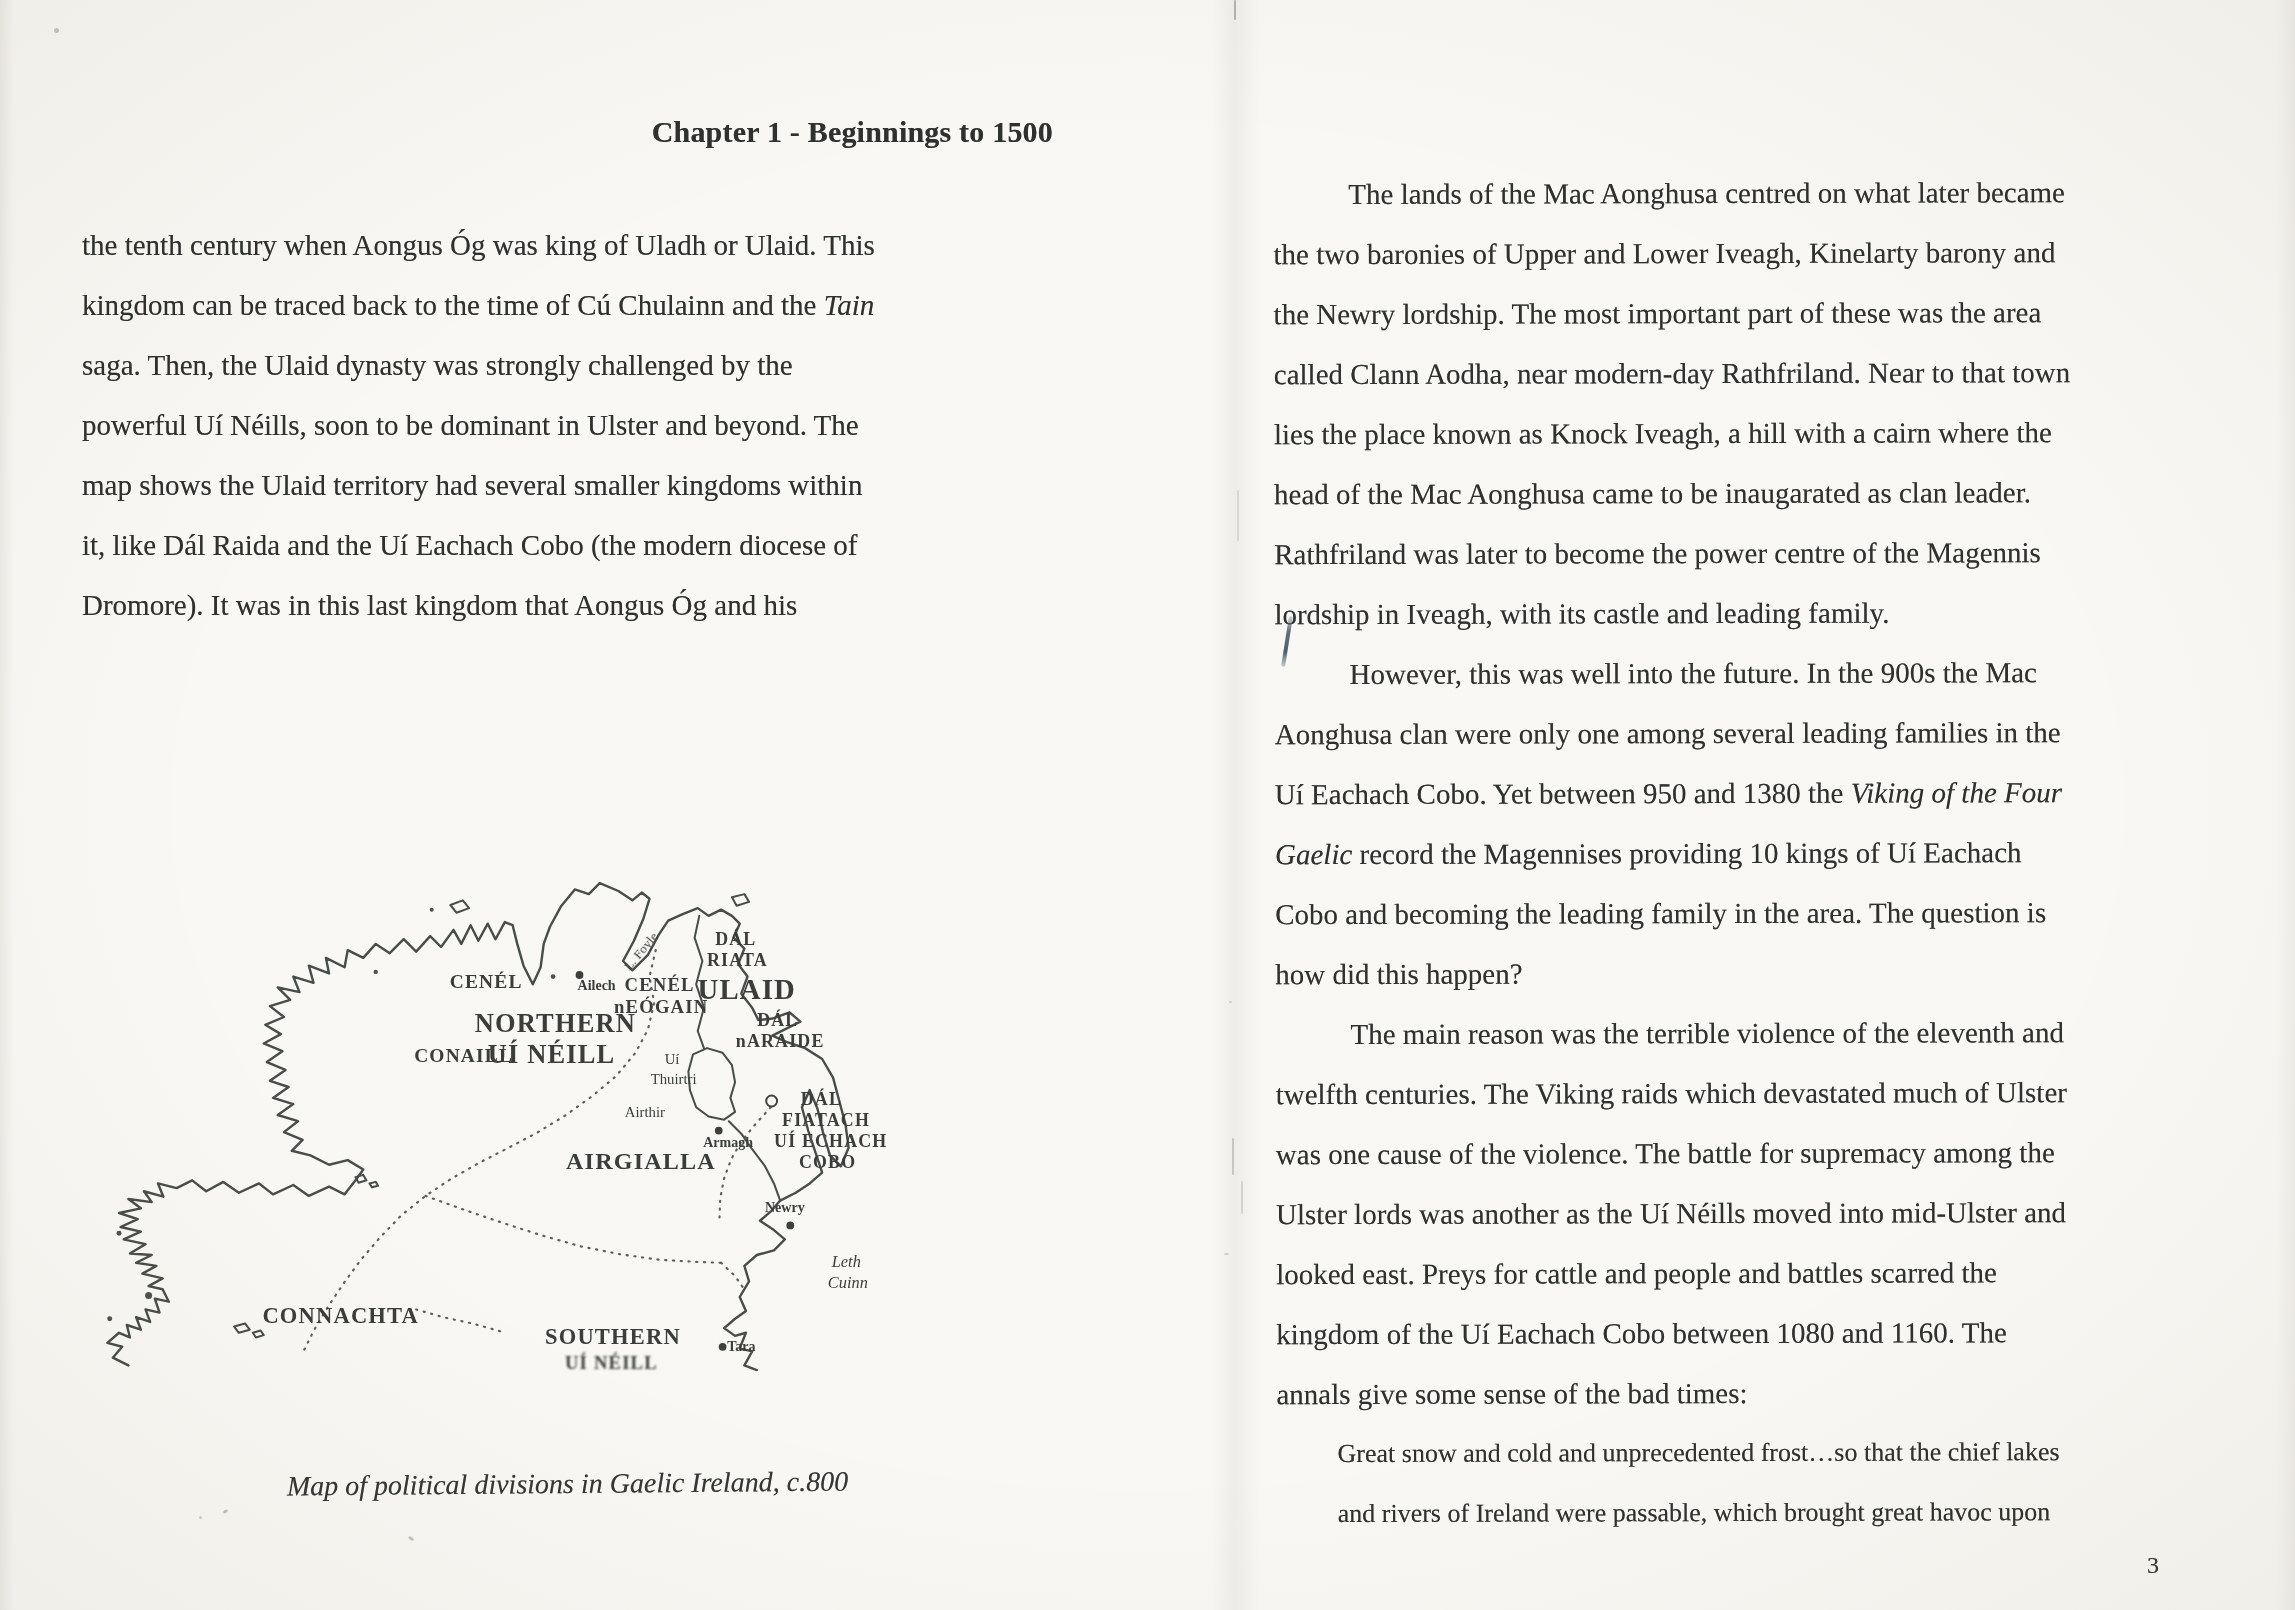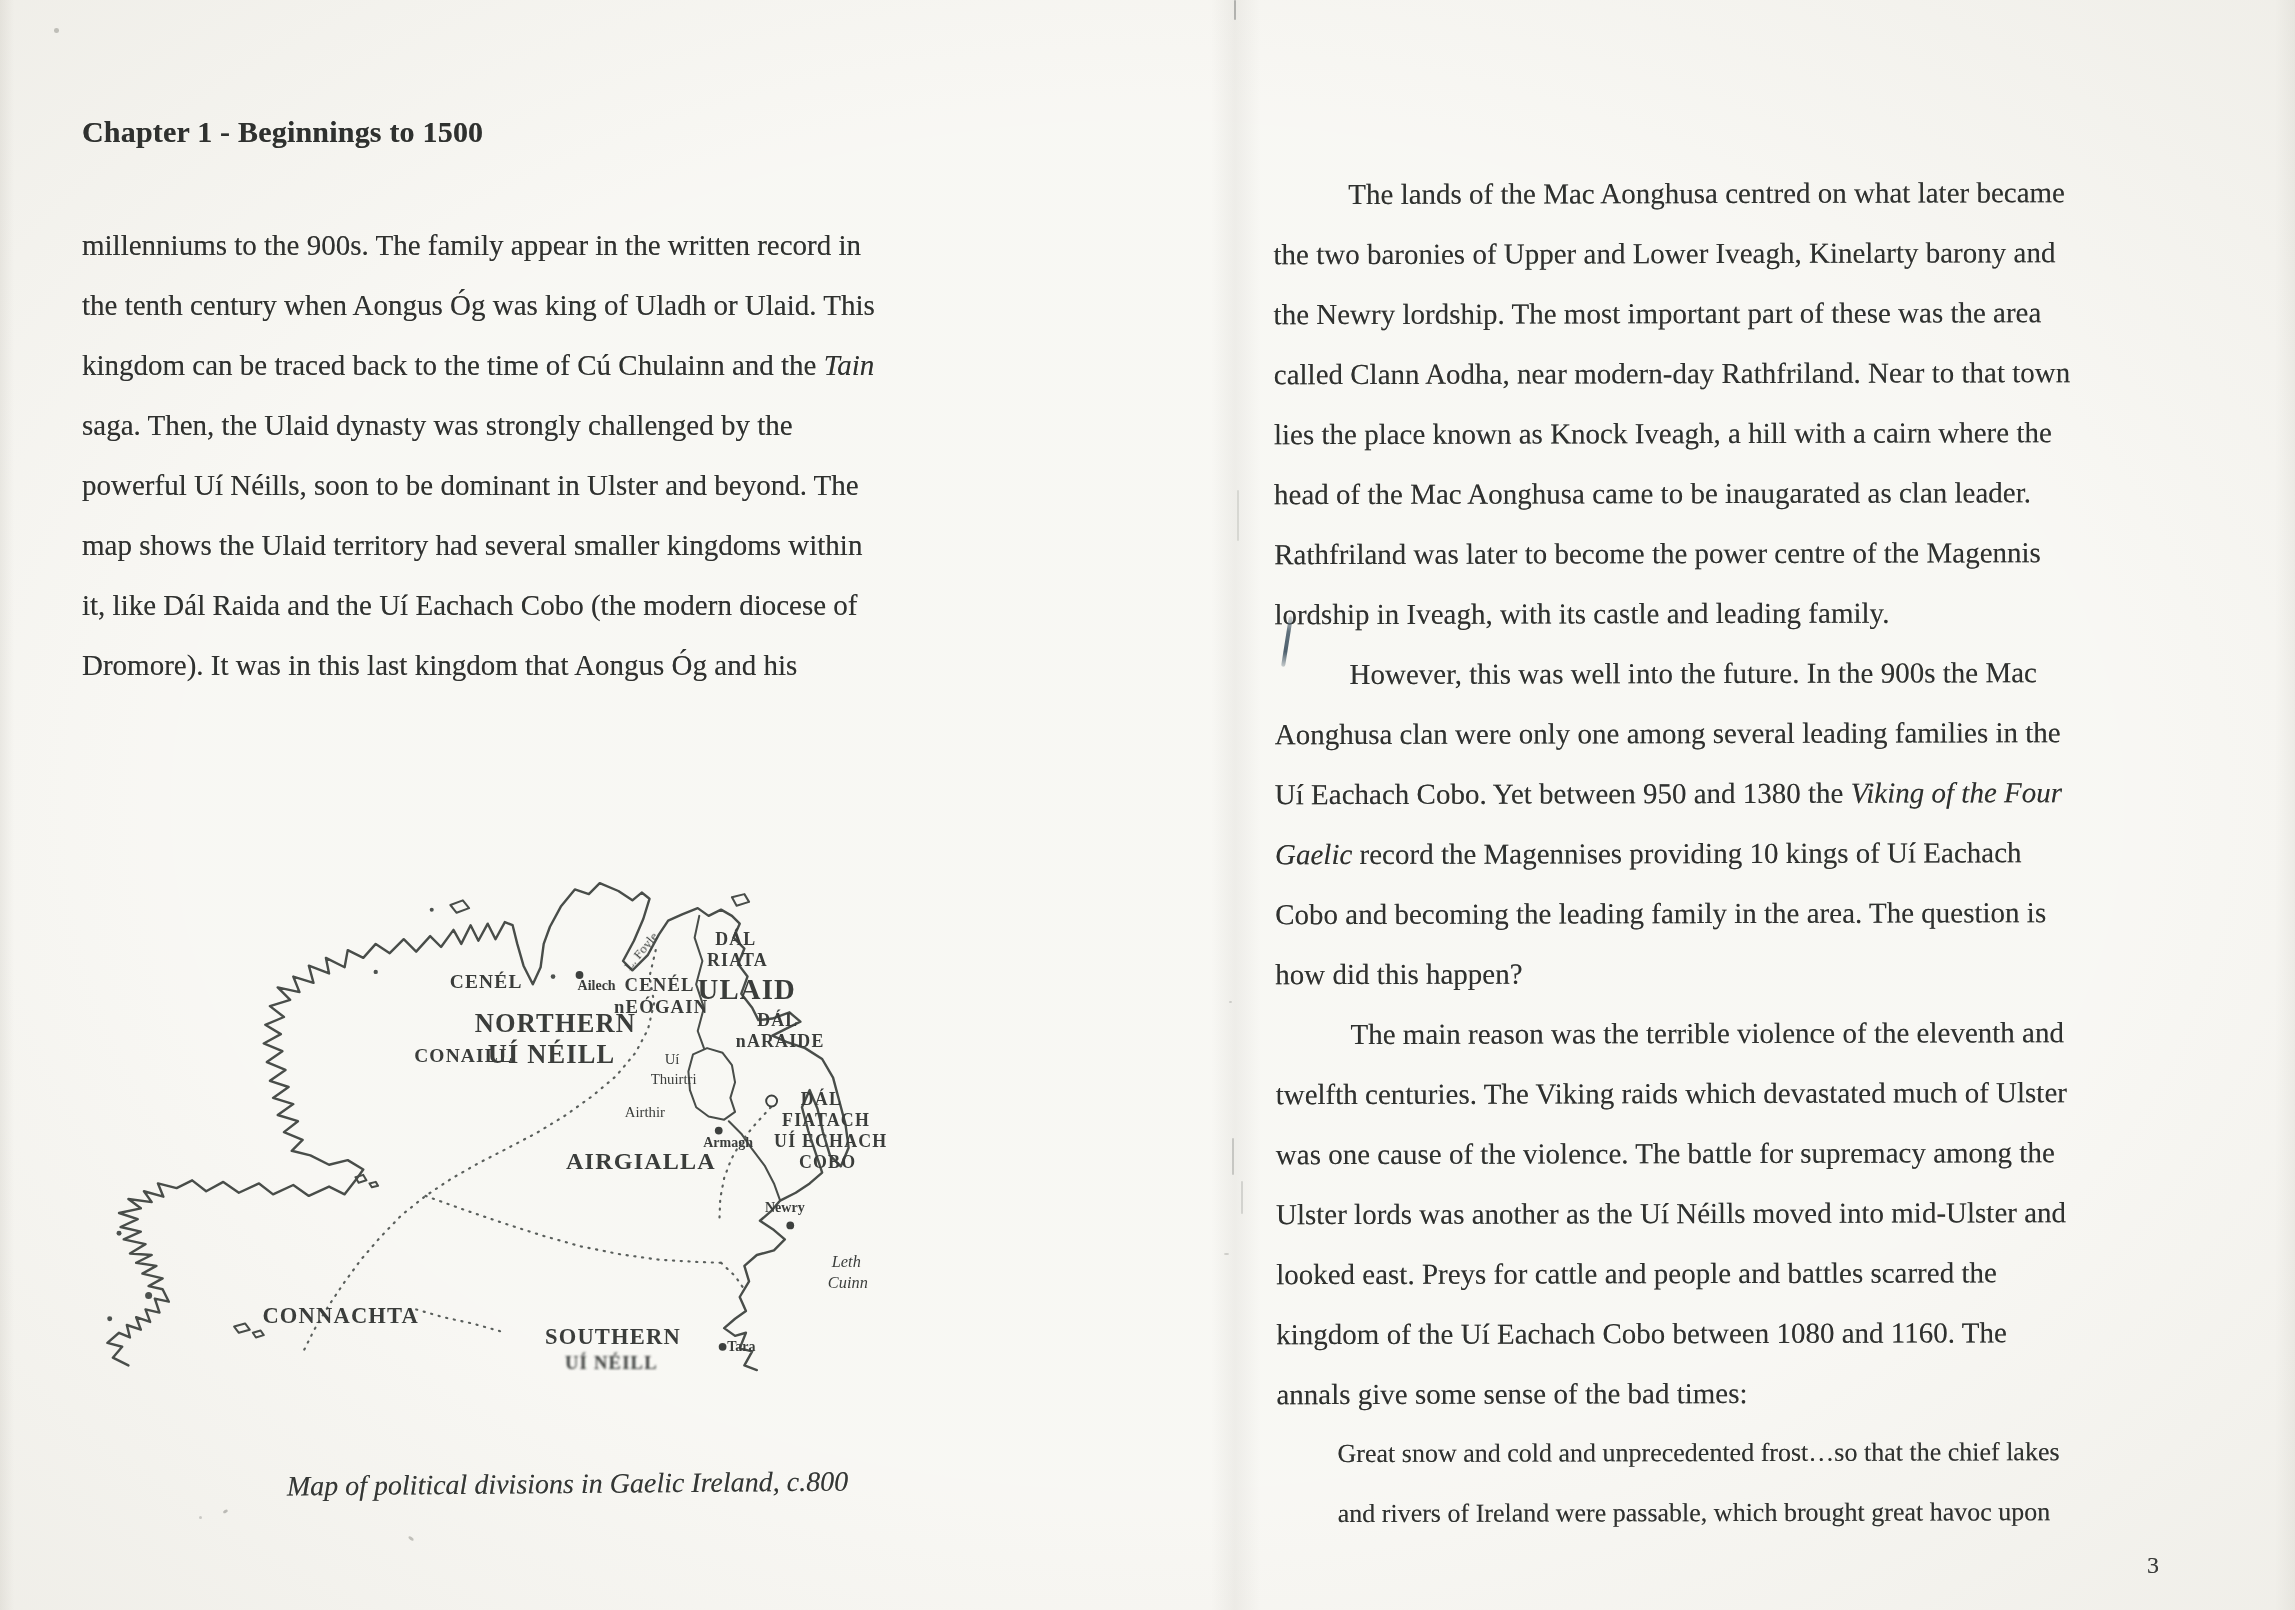--- a/index.html
+++ b/index.html
@@ -20,21 +20,21 @@
     position:absolute;top:0;left:1211px;width:50px;height:1611px;pointer-events:none;
     background:linear-gradient(90deg, rgba(0,0,0,0) 0%, rgba(110,104,92,.075) 48%, rgba(0,0,0,0) 100%);
   }
   .tick{position:absolute;background:#6b6d6a;border-radius:1.6px;}
   .page{position:absolute;top:0;height:1611px;}
   .page.left{left:0;width:1211px;}
   .page.right{left:1149px;width:1085px;}
 
   .heading{
     position:absolute;top:115px;left:82px;width:971px;margin:0;
-    text-align:left;font-size:30px;font-weight:bold;
+    text-align:right;font-size:30px;font-weight:bold;
     letter-spacing:0.2px;
     text-shadow:0 0 0.5px rgba(45,47,45,.55);
   }
   .bodyblock{position:absolute;}
   #left-para{top:215px;left:82px;width:982px;}
   .line{
     height:60px;line-height:60px;font-size:29px;white-space:pre;
     text-shadow:0 0 0.5px rgba(45,47,45,.5);
   }
   .line.indent{padding-left:75px;}
@@ -65,21 +65,20 @@
 </style>
 </head>
 <body>
 
 <div class="paper-shade"></div>
 
 <div class="page left">
   <h1 class="heading">Chapter 1 - Beginnings to 1500</h1>
 
   <div class="bodyblock" id="left-para">
-      <div class="line"><span>millenniums to the 900s. The family appear in the written record in</span></div>
       <div class="line"><span>the tenth century when Aongus Óg was king of Uladh or Ulaid. This</span></div>
       <div class="line"><span>kingdom can be traced back to the time of Cú Chulainn and the </span><i>Tain</i></div>
       <div class="line"><span>saga. Then, the Ulaid dynasty was strongly challenged by the</span></div>
       <div class="line"><span>powerful Uí Néills, soon to be dominant in Ulster and beyond. The</span></div>
       <div class="line"><span>map shows the Ulaid territory had several smaller kingdoms within</span></div>
       <div class="line"><span>it, like Dál Raida and the Uí Eachach Cobo (the modern diocese of</span></div>
       <div class="line"><span>Dromore). It was in this last kingdom that Aongus Óg and his</span></div>
     </div>
 
   <div class="map-wrap">

